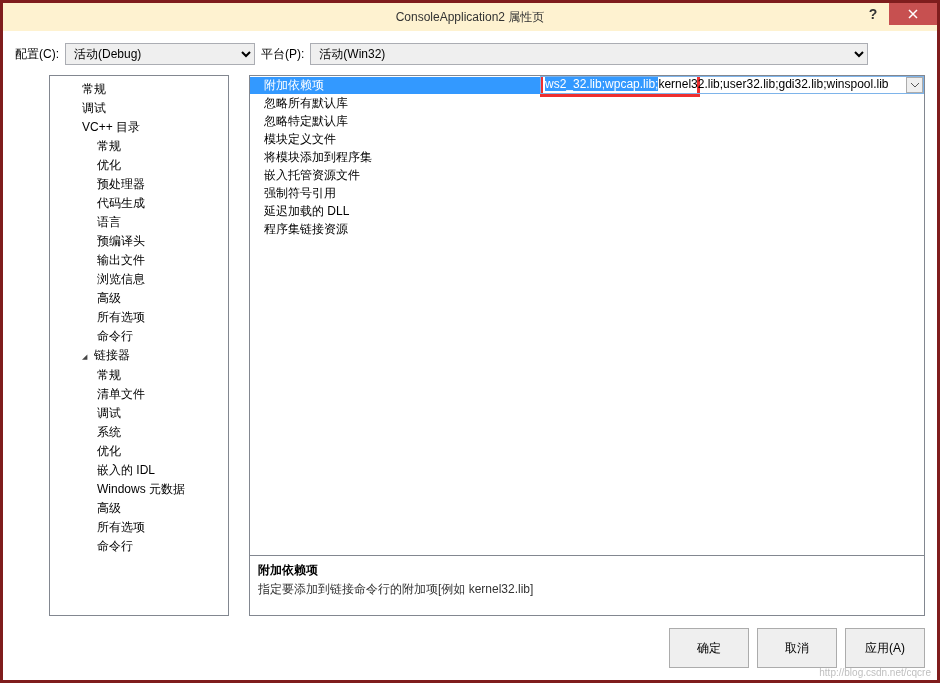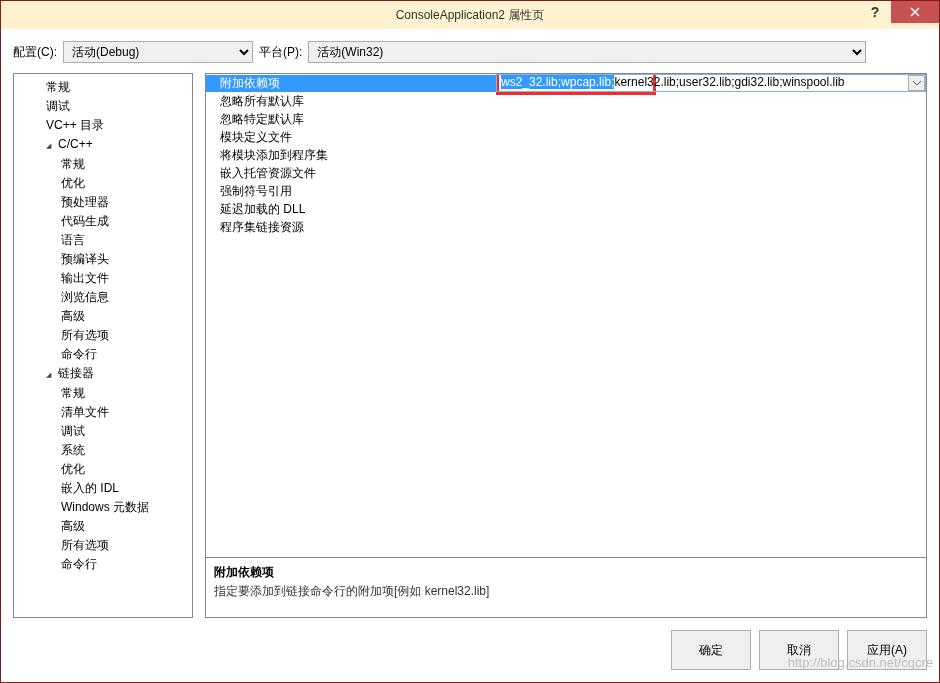--- a/index.html
+++ b/index.html
@@ -1,31 +1,31 @@
 <!DOCTYPE html>
 <html><head>
 <meta charset="utf-8">
 <style>
 * { box-sizing: border-box; margin: 0; padding: 0; }
 body { font-family: "Microsoft YaHei", "Segoe UI", Tahoma, sans-serif; font-size: 12px; background: #fff; }
-.window { width: 940px; height: 683px; border: 1px solid #7f1d1d; background: #fff; position: relative; }
+.window { width: 940px; height: 683px; border: 3px solid #7f1d1d; background: #fff; position: relative; }
 .titlebar { height: 28px; background: #fef2d0; display: flex; align-items: center; position: relative; }
 .titlebar-title { flex: 1; text-align: center; font-size: 12px; color: #333; }
 .titlebar-btns { position: absolute; right: 0; top: 0; display: flex; }
 .titlebar-btn { width: 32px; height: 22px; display: flex; align-items: center; justify-content: center; font-size: 14px; }
 .help-btn { background: #fef2d0; color: #333; font-weight: bold; }
 .close-btn { background: #c75050; color: #fff; width: 48px; }
 .content { padding: 12px; background: #fff; height: calc(100% - 28px); display: flex; flex-direction: column; }
 .toprow { display: flex; align-items: center; gap: 6px; margin-bottom: 10px; }
 .toprow label { font-size: 12px; }
 .toprow select { font-size: 12px; height: 22px; border: 1px solid #abadb3; padding: 0 4px; }
 .config-select { width: 190px; }
 .platform-select { width: 558px; }
 .cfg-btn { height: 24px; padding: 0 10px; border: 1px solid #acacac; background: #efefef; font-size: 12px; cursor: pointer; }
-.mainarea { display: flex; flex: 1; gap: 12px; min-height: 0; }
+.mainarea { display: flex; flex: 1; gap: 20px; min-height: 0; margin-left: 34px; }
 .tree { width: 180px; border: 1px solid #828790; overflow-y: scroll; padding: 4px 2px; font-size: 12px; line-height: 19px; background: #fff; position: relative; }
 .tree::-webkit-scrollbar { width: 16px; }
 .tree::-webkit-scrollbar-track { background: #f0f0f0; }
 .tree::-webkit-scrollbar-thumb { background: #cdcdcd; border: 1px solid #a0a0a0; }
 .tree-item { padding-left: 30px; cursor: pointer; white-space: nowrap; }
 .tree-item.l2 { padding-left: 30px; }
 .tree-item.l3 { padding-left: 45px; }
 .tree-item.expandable::before { content: "▸"; display: inline-block; width: 10px; font-size: 9px; color: #666; margin-right: 2px; }
 .tree-item.expanded::before { content: "◢"; font-size: 7px; color: #444; }
 .tree-item.selected { border: 1px dotted #888; background: #f5f5f5; }
@@ -37,21 +37,21 @@
 .prop-row.selected .prop-label { background: #3399ff; color: #fff; }
 .prop-row.selected .prop-value { border: 1px solid #7eb4ea; height: 18px; }
 .highlight-span { background: #3399ff; color: #fff; }
 .dropdown-arrow { position: absolute; right: 0; top: 0; width: 17px; height: 16px; border: 1px solid #acacac; background: #efefef; display: flex; align-items: center; justify-content: center; font-size: 8px; }
 .red-box { position: absolute; border: 3px solid #ef2f2f; pointer-events: none; }
 .desc-pane { border-top: 1px solid #828790; padding: 6px 8px; height: 60px; }
 .desc-title { font-weight: bold; font-size: 12px; margin-bottom: 2px; }
 .desc-text { font-size: 12px; color: #333; }
 .bottombar { display: flex; justify-content: flex-end; gap: 8px; padding-top: 12px; }
 .bottombar button { width: 80px; height: 40px; border: 1px solid #acacac; background: #efefef; font-size: 12px; cursor: pointer; }
-.watermark { position: absolute; right: 6px; bottom: 12px; font-size: 13px; color: #bfbfbf; text-align: center; }
+.watermark { position: absolute; right: 6px; bottom: 2px; font-size: 10px; color: #bfbfbf; text-align: center; }
 </style>
 </head>
 <body>
 
 <div class="window">
   <div class="titlebar">
     <div class="titlebar-title">ConsoleApplication2 属性页</div>
     <div class="titlebar-btns">
       <div class="titlebar-btn help-btn">?</div>
       <div class="titlebar-btn close-btn">
@@ -73,21 +73,20 @@
         <option>活动(Win32)</option>
       </select>
       <div style="flex:1"></div>
     </div>
 
     <div class="mainarea">
       <div class="tree" id="tree">
           <div class="tree-item l2">常规</div>
           <div class="tree-item l2">调试</div>
           <div class="tree-item l2">VC++ 目录</div>
-          <div class="tree-item l2 expandable expanded">C/C++</div>
           <div class="tree-item l3">常规</div>
           <div class="tree-item l3">优化</div>
           <div class="tree-item l3">预处理器</div>
           <div class="tree-item l3">代码生成</div>
           <div class="tree-item l3">语言</div>
           <div class="tree-item l3">预编译头</div>
           <div class="tree-item l3">输出文件</div>
           <div class="tree-item l3">浏览信息</div>
           <div class="tree-item l3">高级</div>
           <div class="tree-item l3">所有选项</div>

